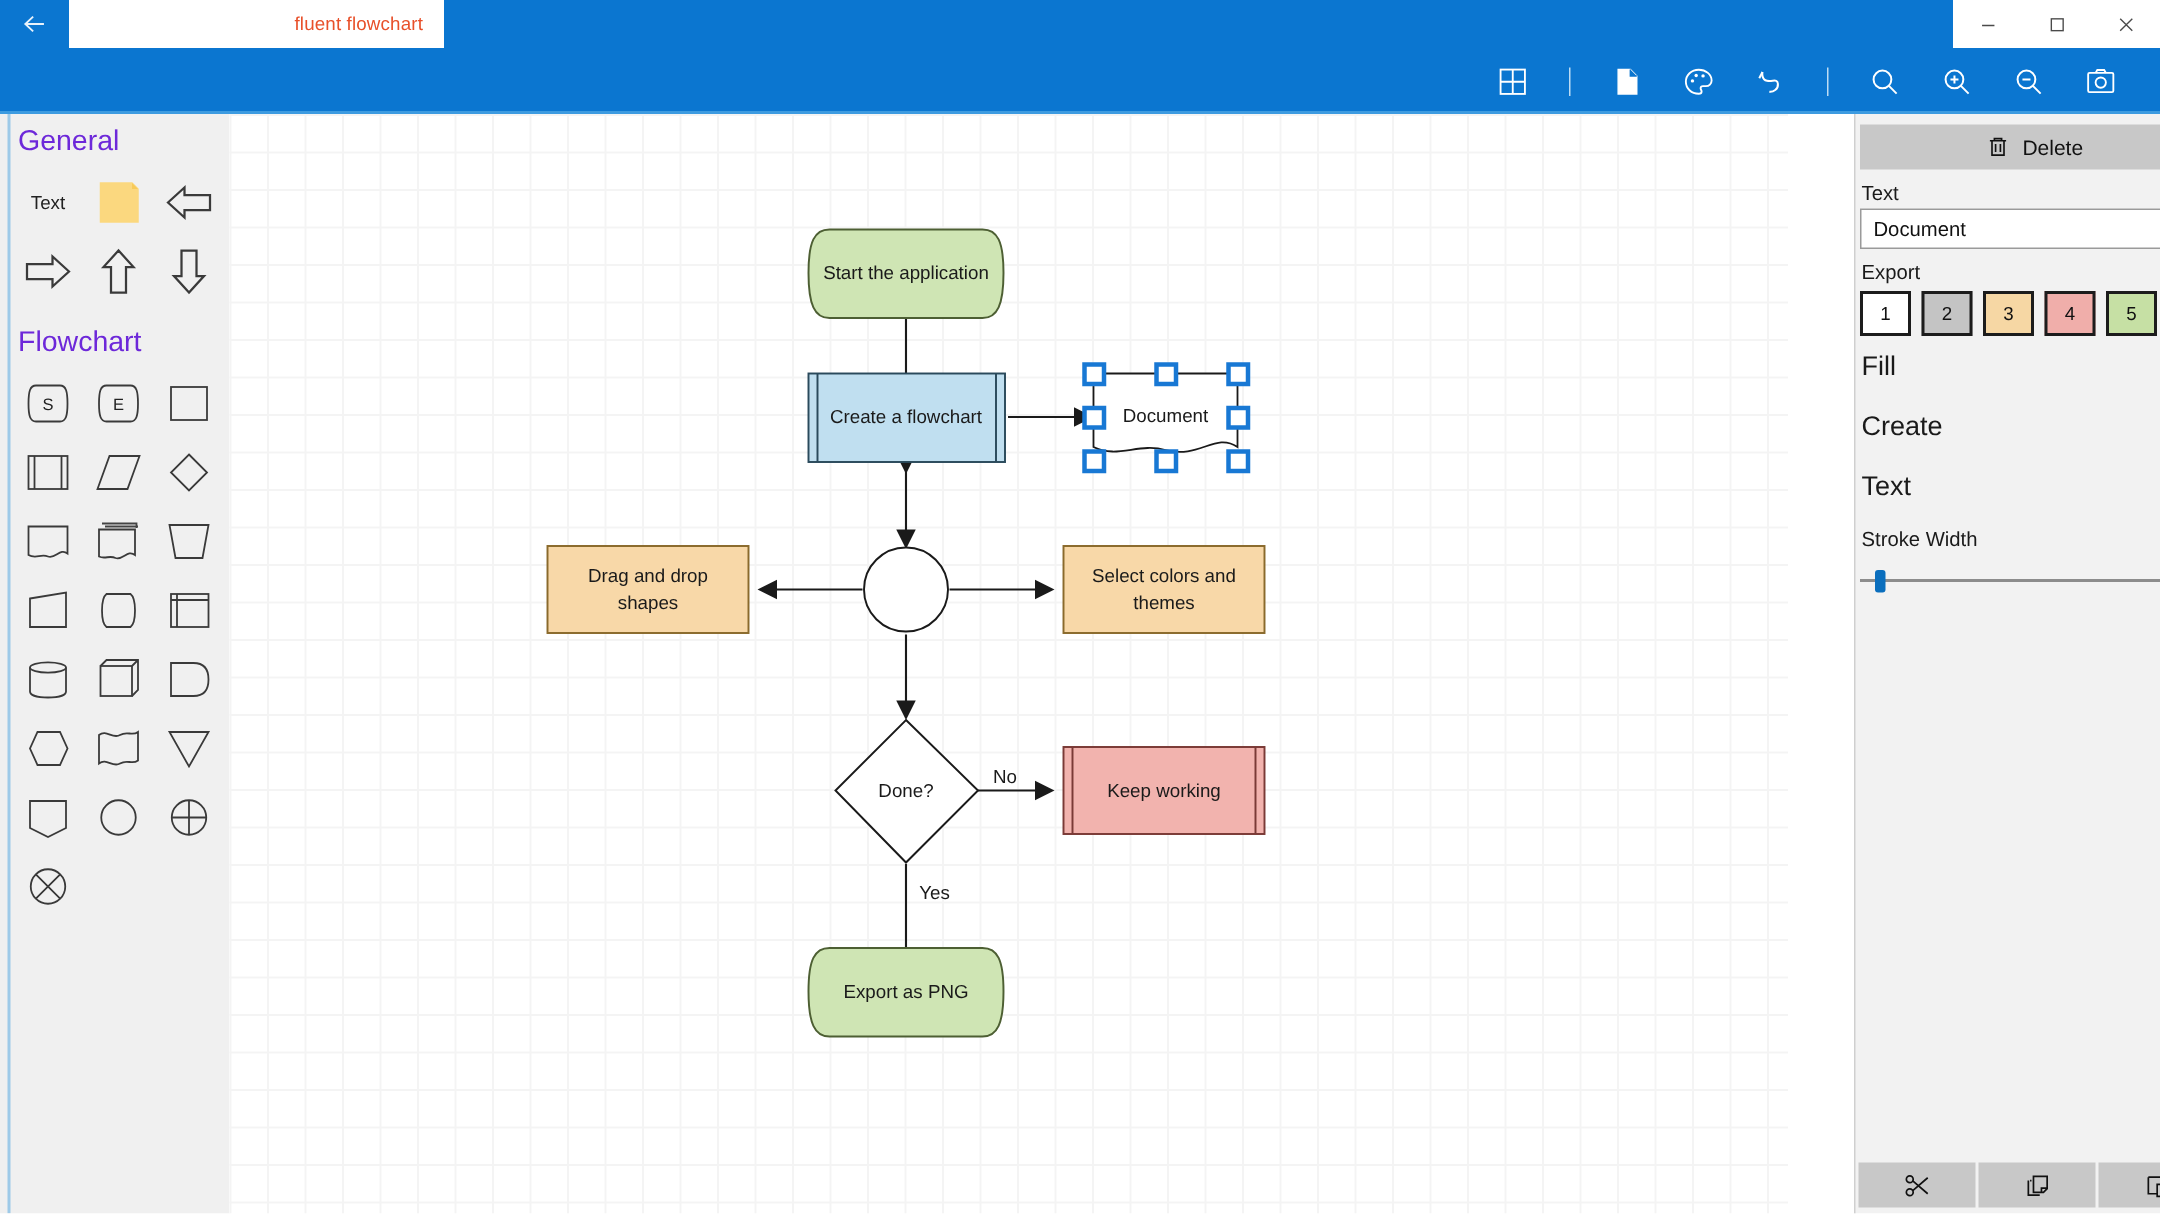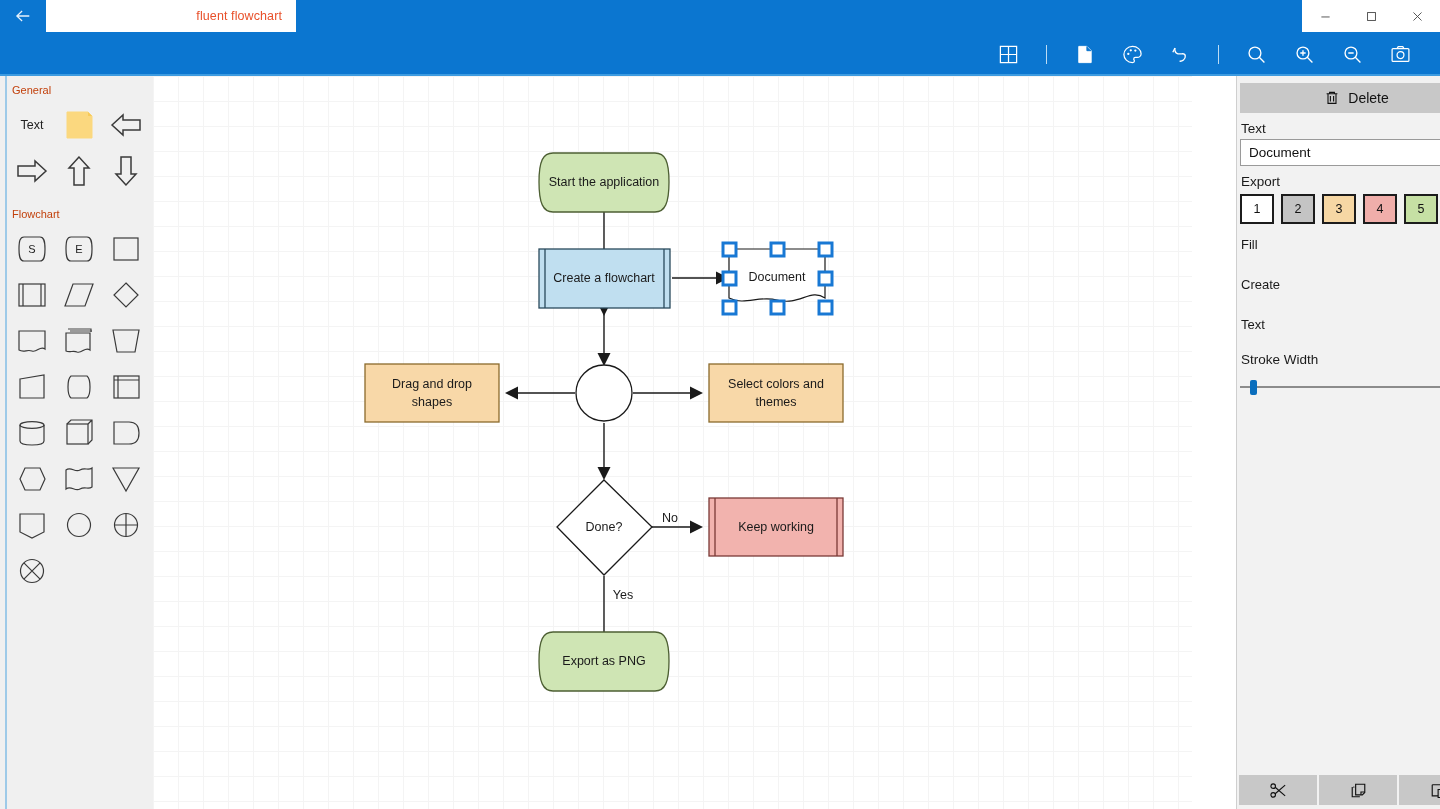--- a/index.html
+++ b/index.html
@@ -61,21 +61,21 @@
   .sidebar {
     position: absolute; left: 0; top: 76px; width: 153px; height: 733px;
     background: #f0f0f0; overflow: hidden;
   }
   .sb-rail {
     position: absolute; left: 5px; top: 0; width: 2px; height: 733px;
     background: #9ecae8;
   }
   .sb-inner { position: absolute; left: 8px; top: 0; width: 145px; }
   .sb-head {
-    font-size: 11px; color: #c2410c; padding: 8px 12px 4px 4px;
+    font-size: 19px; color: #6d28d9; padding: 8px 12px 4px 4px;
   }
   .sb-grid {
     display: grid; grid-template-columns: repeat(3, 46px);
     gap: 0px 1px; padding: 2px 0 6px 1px;
   }
   .sb-cell {
     width: 46px; height: 46px; display: flex; align-items: center;
     justify-content: center; font-size: 12.5px; color: #222;
   }
   .sb-cell svg { width: 42px; height: 42px; display: block; }
@@ -130,21 +130,21 @@
   }
   .theme-sw {
     width: 34px; height: 30px; border: 2px solid #1c1c1c;
     display: flex; align-items: center; justify-content: center;
     font-size: 12.5px; color: #111;
   }
   .theme-sw.sel { outline: 3px solid #5aa8e0; outline-offset: 0px; }
   .prop-row {
     position: relative; height: 40px; display: flex; align-items: center;
   }
-  .prop-row .pname { font-size: 13px; color: #1a1a1a; padding-left: 4px; }
+  .prop-row .pname { font-size: 18px; color: #1a1a1a; padding-left: 4px; }
   .color-sw {
     position: absolute; right: -4px; top: 2px;
     width: 38px; height: 36px; border: 1px solid #b9b9b9;
   }
   .slider-wrap {
     position: relative; margin: 8px 0 0 3px; width: 238px; height: 18px;
   }
   .slider-track {
     position: absolute; left: 0; top: 8px; width: 238px; height: 2px;
     background: #8c8c8c;

